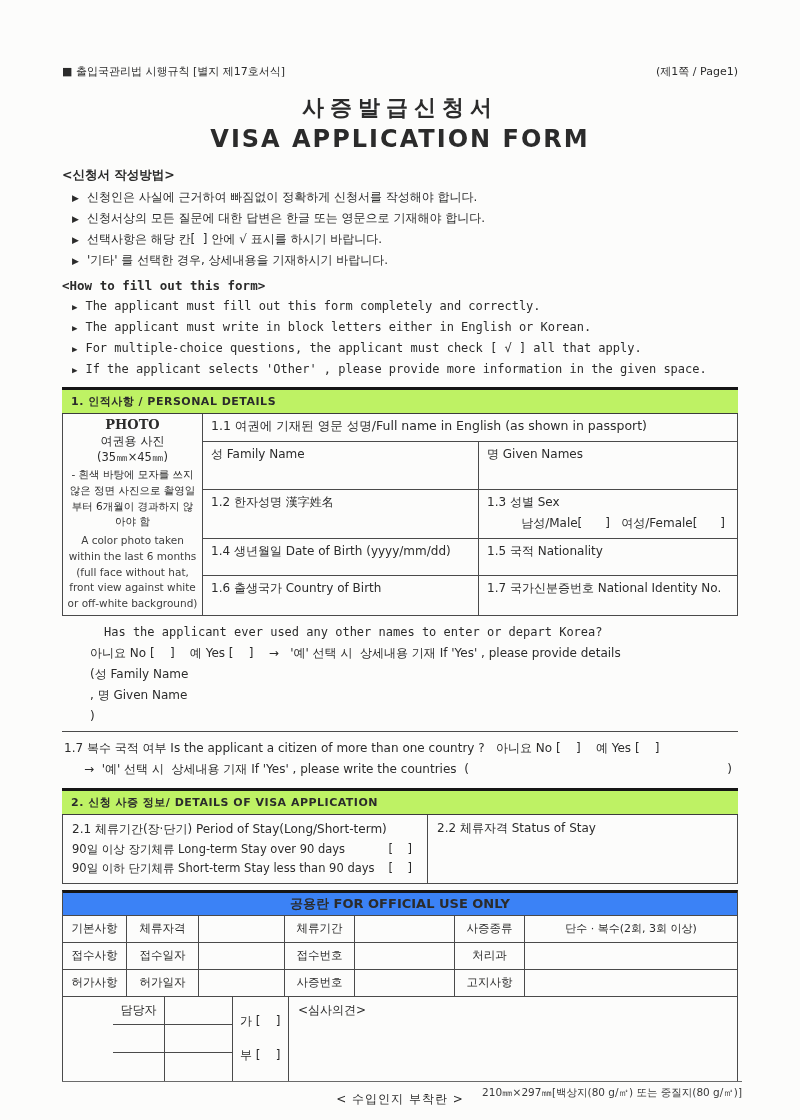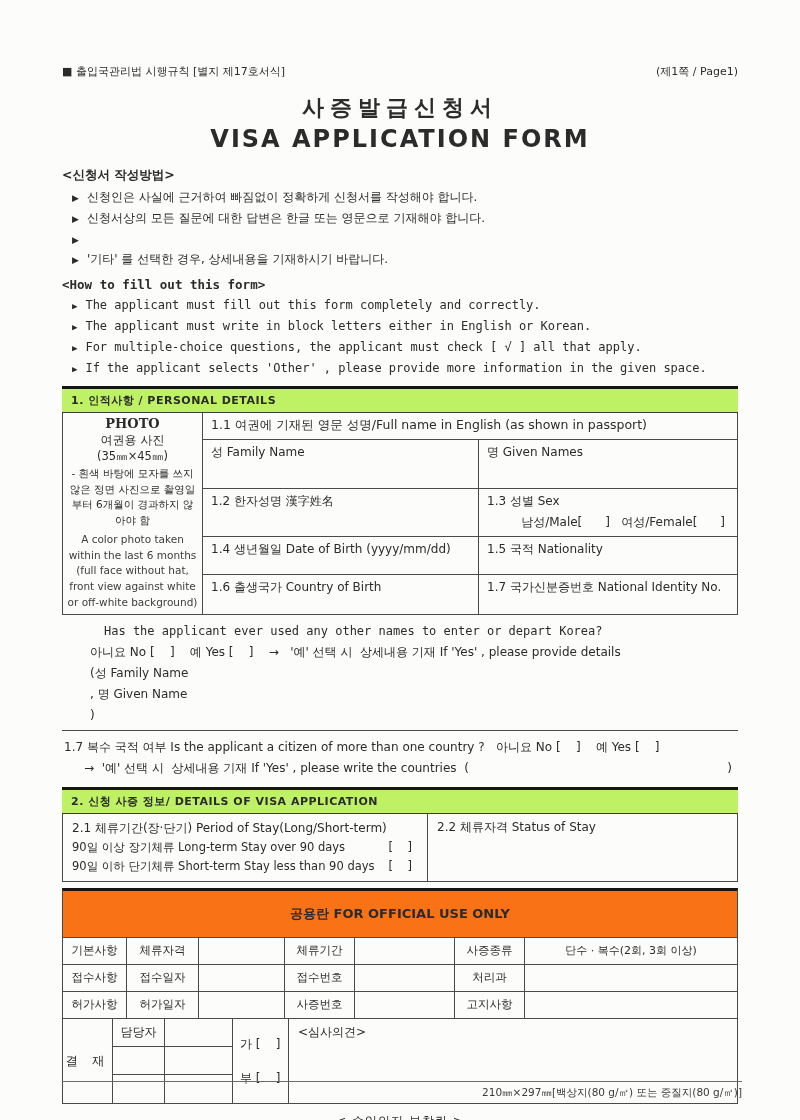--- a/index.html
+++ b/index.html
@@ -52,22 +52,22 @@
 
   
   .s2table { display:grid; grid-template-columns:365px 1fr; border:1px solid #4a4a4a; border-top:none; }
   .s2left { border-right:1px solid #4a4a4a; padding:5px 9px; }
   .s2right { padding:5px 9px; }
   .s2line { display:flex; justify-content:space-between; line-height:1.65; font-size:11.5px; padding-right:6px; }
   .s2title { font-size:12px; line-height:1.65; }
 
   
   .officialwrap { border:1px solid #4a4a4a; border-top:3px solid #161616; margin-top:6px; }
-  .obar { background:#f97316; text-align:center; font-weight:700; font-size:13px;
-          border-bottom:1px solid #4a4a4a; padding:14px; }
+  .obar { background:#3b82f6; text-align:center; font-weight:700; font-size:13px;
+          border-bottom:1px solid #4a4a4a; padding:2px; }
   .orow { display:grid; grid-template-columns:64px 72px 86px 70px 100px 70px 1fr; border-bottom:1px solid #4a4a4a; }
   .ocell { border-right:1px solid #4a4a4a; padding:5px 3px; text-align:center; font-size:11.5px; min-height:26px; }
   .ocell:last-child { border-right:none; }
   .ov3 { font-size:11px; }
 
   .approval { display:grid; grid-template-columns:50px 52px 68px 56px 1fr; grid-auto-rows:28px; }
   .apA { grid-column:1; grid-row:1/4; border-right:1px solid #4a4a4a; display:flex; align-items:center;
          justify-content:center; letter-spacing:5px; font-size:12.5px; }
   .apcell { border-right:1px solid #4a4a4a; display:flex; align-items:center; justify-content:center; font-size:12px; }
   .apbb { border-bottom:1px solid #4a4a4a; }
@@ -99,20 +99,21 @@
       <li>
           <span class="blt">▶</span>
           <span class="pre">신청인은 사실에 근거하여 빠짐없이 정확하게 신청서를 작성해야 합니다.</span>
         </li>
       <li>
           <span class="blt">▶</span>
           <span class="pre">신청서상의 모든 질문에 대한 답변은 한글 또는 영문으로 기재해야 합니다.</span>
         </li>
       <li>
           <span class="blt">▶</span>
+          <span class="pre">선택사항은 해당 칸[  ] 안에 √ 표시를 하시기 바랍니다.</span>
         </li>
       <li>
           <span class="blt">▶</span>
           <span class="pre">'기타' 를 선택한 경우, 상세내용을 기재하시기 바랍니다.</span>
         </li>
     </ul>
   </div>
 
   <div class="instr mono">
     <div class="instr-head">&lt;How to fill out this form&gt;</div>
@@ -246,21 +247,20 @@
       <div class="ocell">허가사항</div>
       <div class="ocell">허가일자</div>
       <div class="ocell"></div>
       <div class="ocell">사증번호</div>
       <div class="ocell"></div>
       <div class="ocell">고지사항</div>
       <div class="ocell"></div>
     </div>
 
     <div class="approval">
-      <div class="apA">결 재</div>
       <div class="apcell apbb" style="grid-column:2;grid-row:1;">담당자</div>
       <div class="apcell apbb" style="grid-column:2;grid-row:2;"></div>
       <div class="apcell" style="grid-column:2;grid-row:3;"></div>
       <div class="apcell apbb" style="grid-column:3;grid-row:1;"></div>
       <div class="apcell apbb" style="grid-column:3;grid-row:2;"></div>
       <div class="apcell" style="grid-column:3;grid-row:3;"></div>
       <div class="apD">
         <span class="pre">가 [    ]</span>
         <span class="pre">부 [    ]</span>
       </div>

